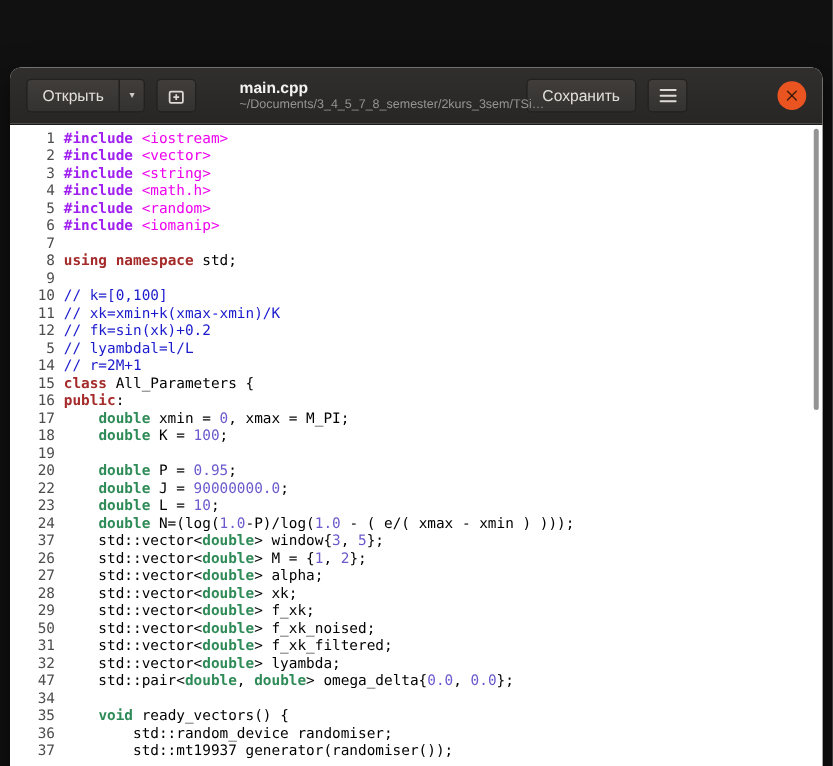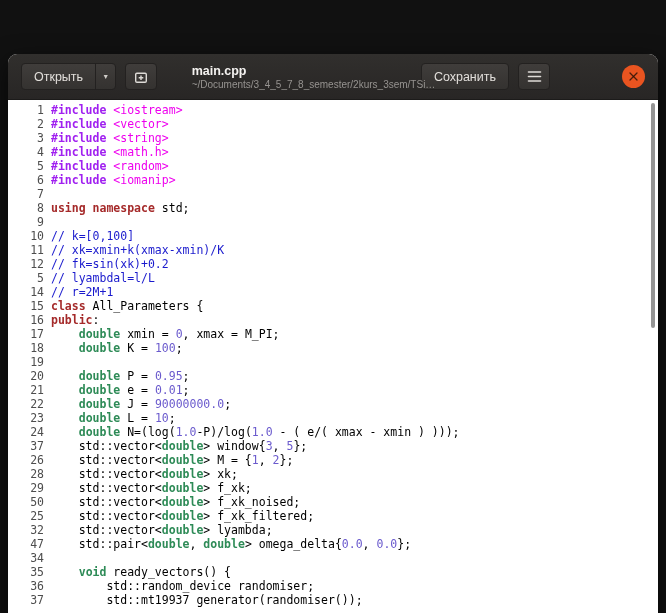--- a/index.html
+++ b/index.html
@@ -172,57 +172,57 @@
           <span class="lc"><span>    </span><span class="tok-ty">double</span><span> K = </span><span class="tok-num">100</span><span>;</span></span>
         </div>
         <div class="code-line">
           <span class="ln">19</span>
         </div>
         <div class="code-line">
           <span class="ln">20</span>
           <span class="lc"><span>    </span><span class="tok-ty">double</span><span> P = </span><span class="tok-num">0.95</span><span>;</span></span>
         </div>
         <div class="code-line">
-          <span class="ln">21</span>
-          <span class="lc"><span>    </span><span class="tok-ty">double</span><span> e = </span><span class="tok-num">0.01</span><span>;</span></span>
-        </div>
-        <div class="code-line">
           <span class="ln">22</span>
           <span class="lc"><span>    </span><span class="tok-ty">double</span><span> J = </span><span class="tok-num">90000000.0</span><span>;</span></span>
         </div>
         <div class="code-line">
           <span class="ln">23</span>
           <span class="lc"><span>    </span><span class="tok-ty">double</span><span> L = </span><span class="tok-num">10</span><span>;</span></span>
         </div>
         <div class="code-line">
           <span class="ln">24</span>
           <span class="lc"><span>    </span><span class="tok-ty">double</span><span> N=(log(</span><span class="tok-num">1.0</span><span>-P)/log(</span><span class="tok-num">1.0</span><span> - ( e/( xmax - xmin ) )));</span></span>
         </div>
         <div class="code-line">
           <span class="ln">37</span>
           <span class="lc"><span>    std::vector&lt;</span><span class="tok-ty">double</span><span>&gt; window{</span><span class="tok-num">3</span><span>, </span><span class="tok-num">5</span><span>};</span></span>
         </div>
         <div class="code-line">
           <span class="ln">26</span>
           <span class="lc"><span>    std::vector&lt;</span><span class="tok-ty">double</span><span>&gt; M = {</span><span class="tok-num">1</span><span>, </span><span class="tok-num">2</span><span>};</span></span>
         </div>
         <div class="code-line">
+          <span class="ln">27</span>
+          <span class="lc"><span>    std::vector&lt;</span><span class="tok-ty">double</span><span>&gt; alpha;</span></span>
+        </div>
+        <div class="code-line">
           <span class="ln">28</span>
           <span class="lc"><span>    std::vector&lt;</span><span class="tok-ty">double</span><span>&gt; xk;</span></span>
         </div>
         <div class="code-line">
           <span class="ln">29</span>
           <span class="lc"><span>    std::vector&lt;</span><span class="tok-ty">double</span><span>&gt; f_xk;</span></span>
         </div>
         <div class="code-line">
           <span class="ln">50</span>
           <span class="lc"><span>    std::vector&lt;</span><span class="tok-ty">double</span><span>&gt; f_xk_noised;</span></span>
         </div>
         <div class="code-line">
-          <span class="ln">25</span>
+          <span class="ln">31</span>
           <span class="lc"><span>    std::vector&lt;</span><span class="tok-ty">double</span><span>&gt; f_xk_filtered;</span></span>
         </div>
         <div class="code-line">
           <span class="ln">32</span>
           <span class="lc"><span>    std::vector&lt;</span><span class="tok-ty">double</span><span>&gt; lyambda;</span></span>
         </div>
         <div class="code-line">
           <span class="ln">47</span>
           <span class="lc"><span>    std::pair&lt;</span><span class="tok-ty">double</span><span>, </span><span class="tok-ty">double</span><span>&gt; omega_delta{</span><span class="tok-num">0.0</span><span>, </span><span class="tok-num">0.0</span><span>};</span></span>
         </div>

